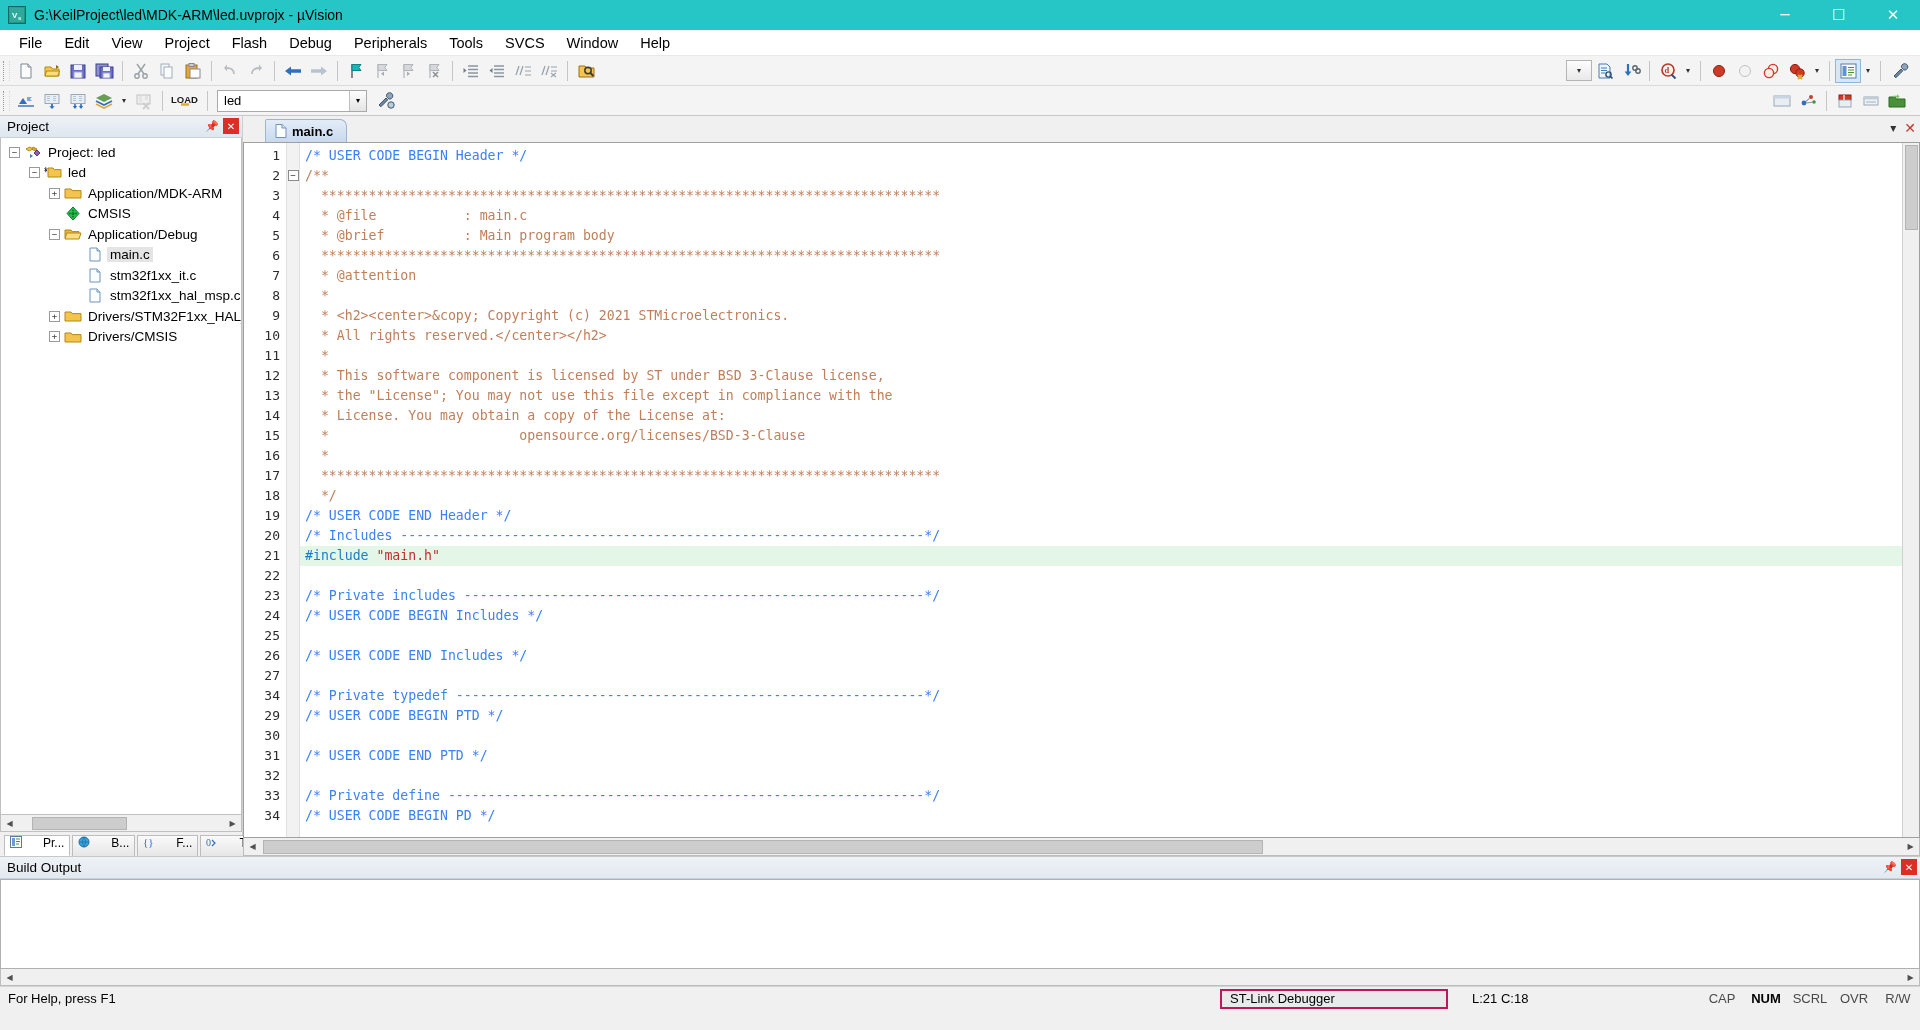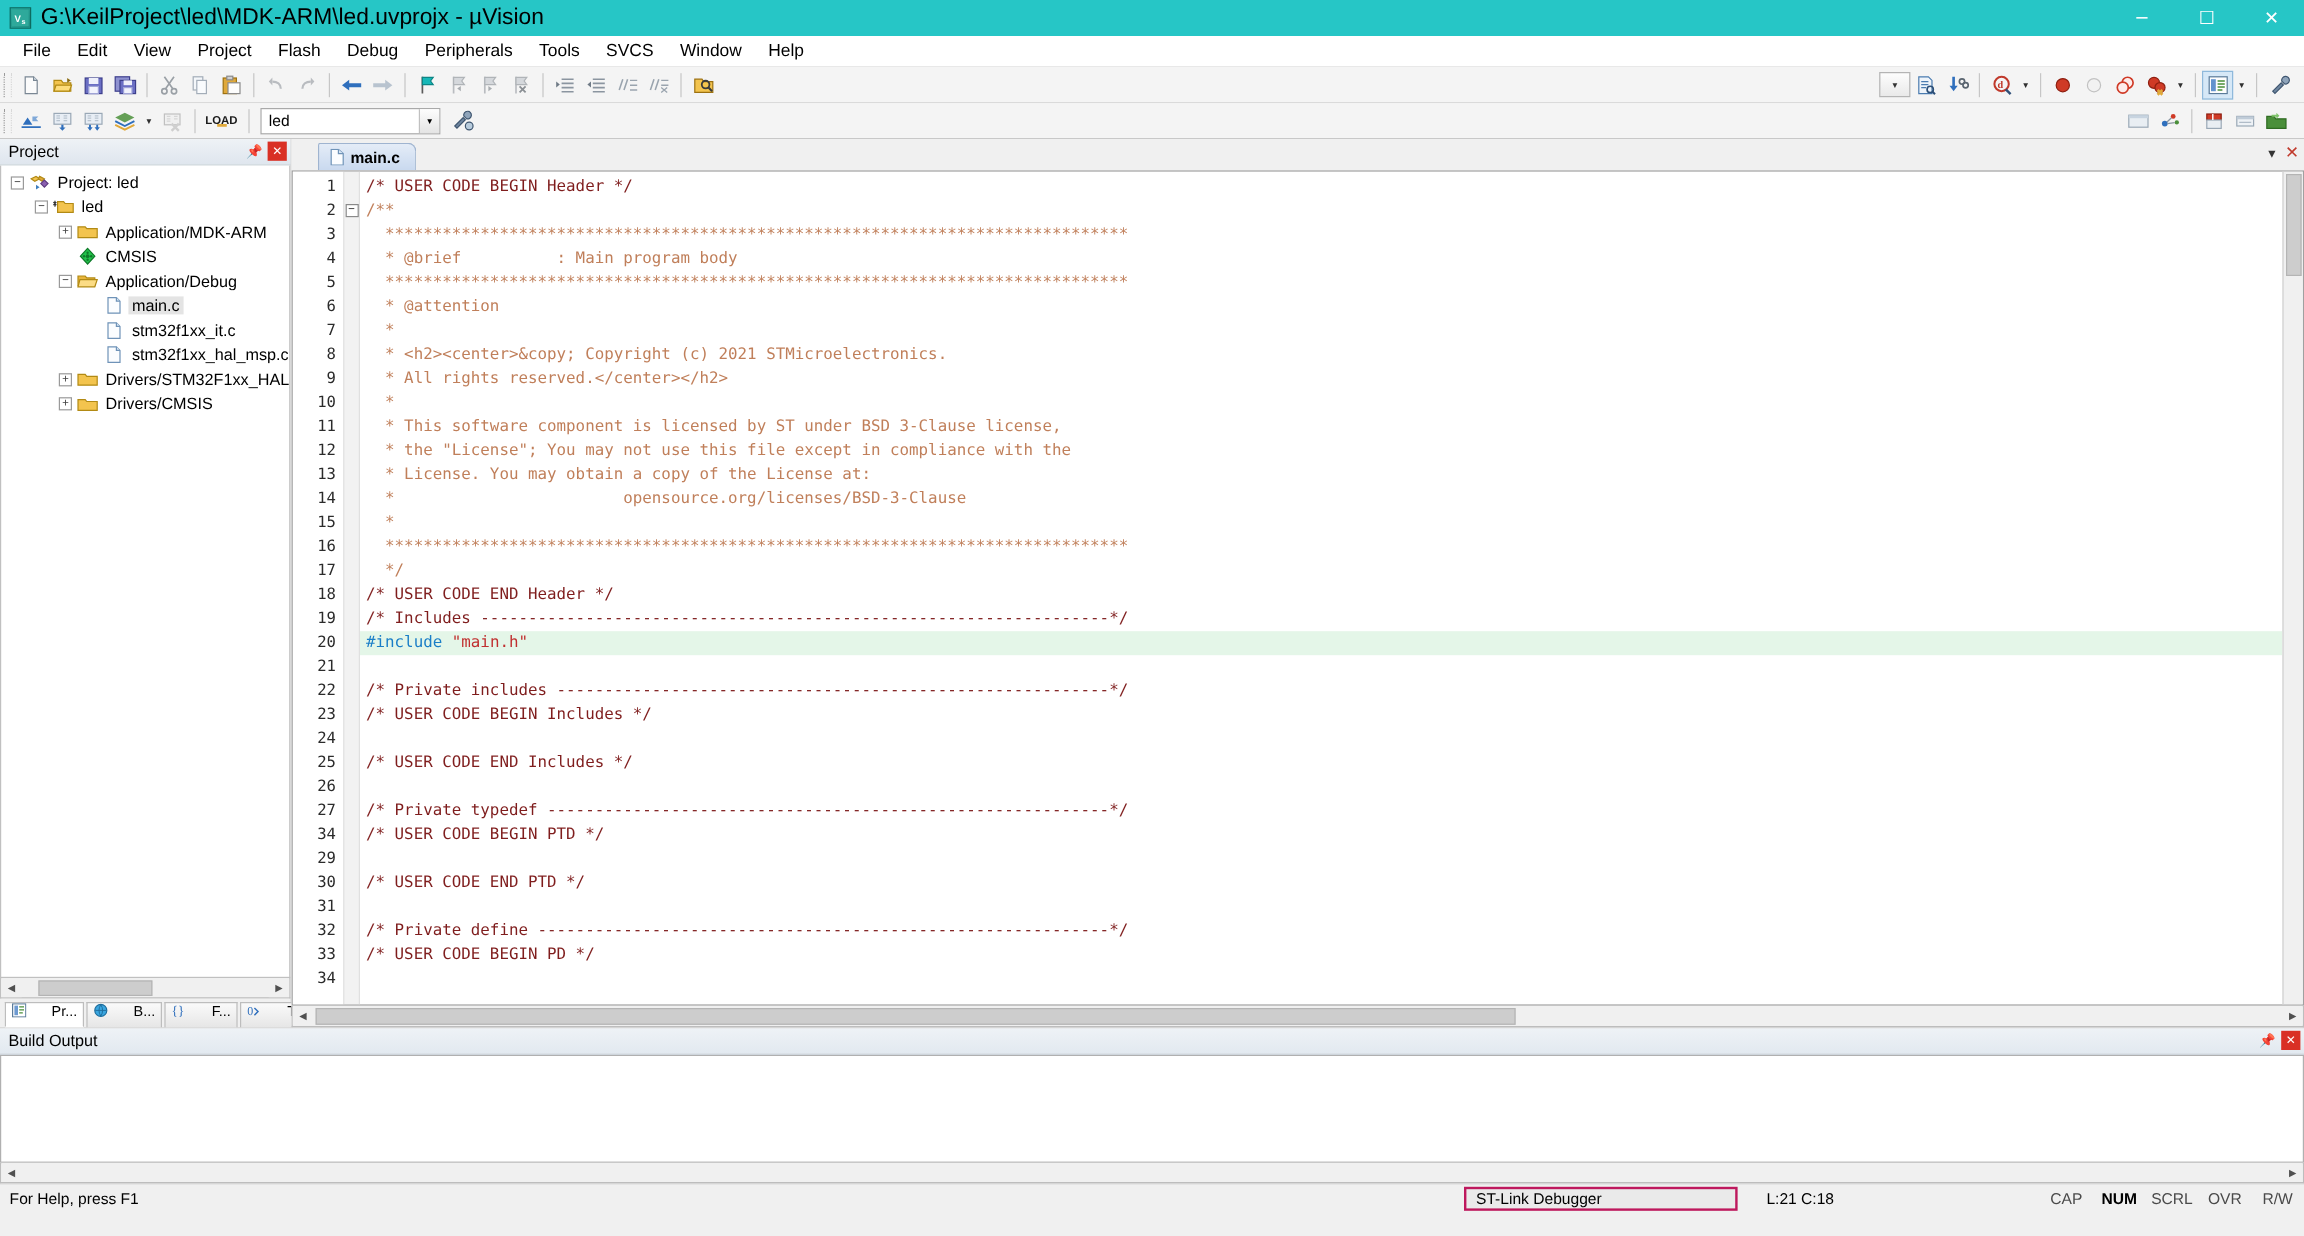--- a/index.html
+++ b/index.html
@@ -25,21 +25,21 @@
     background: linear-gradient(135deg,#2aa89a 0%, #1d8b80 100%);
     border: 1px solid #0d6b60;
     color: #fff;
     font-size: 10px;
     font-weight: bold;
     display: flex; align-items: center; justify-content: center;
     margin-right: 8px;
     flex: none;
   }
   #title-text {
-    font-size: 19px;
+    font-size: 14px;
     color: #000;
     white-space: nowrap;
   }
   #win-buttons {
     position: absolute;
     right: 0; top: 0;
     height: 30px;
     display: flex;
   }
   .win-btn {
@@ -327,21 +327,21 @@
     font-family: "DejaVu Sans Mono", monospace;
     font-size: 13.2px;
     overflow: hidden;
     min-width: 0;
     position: relative;
   }
   .ln, .cl { height: 20px; line-height: 20px; white-space: pre; }
   .ln { padding-right: 6px; }
   .cl { padding-left: 5px; }
   .cl.hl { background: #e4f6e8; }
-  .c-comment { color: #7f1d1d; }
+  .c-comment { color: #3b82f6; }
   .c-doc { color: #c07f5a; }
   .c-pp { color: #1a7ec7; }
   .c-str { color: #c02f2f; }
   .c-plain { color: #000; }
 
   .fold-mark {
     width: 11px; height: 11px;
     border: 1px solid #8a8a8a;
     background: #fff;
     display: flex; align-items: center; justify-content: center;
@@ -1069,20 +1069,21 @@
             <div class="fold-spacer"></div>
             <div class="fold-spacer"></div>
             <div class="fold-spacer"></div>
             <div class="fold-spacer"></div>
             <div class="fold-spacer"></div>
           </div>
         <div id="code">
             <div class="cl c-comment">/* USER CODE BEGIN Header */</div>
             <div class="cl c-doc">/**</div>
             <div class="cl c-doc">  ******************************************************************************</div>
+            <div class="cl c-doc">  * @file           : main.c</div>
             <div class="cl c-doc">  * @brief          : Main program body</div>
             <div class="cl c-doc">  ******************************************************************************</div>
             <div class="cl c-doc">  * @attention</div>
             <div class="cl c-doc">  *</div>
             <div class="cl c-doc">  * &lt;h2&gt;&lt;center&gt;&amp;copy; Copyright (c) 2021 STMicroelectronics.</div>
             <div class="cl c-doc">  * All rights reserved.&lt;/center&gt;&lt;/h2&gt;</div>
             <div class="cl c-doc">  *</div>
             <div class="cl c-doc">  * This software component is licensed by ST under BSD 3-Clause license,</div>
             <div class="cl c-doc">  * the "License"; You may not use this file except in compliance with the</div>
             <div class="cl c-doc">  * License. You may obtain a copy of the License at:</div>

